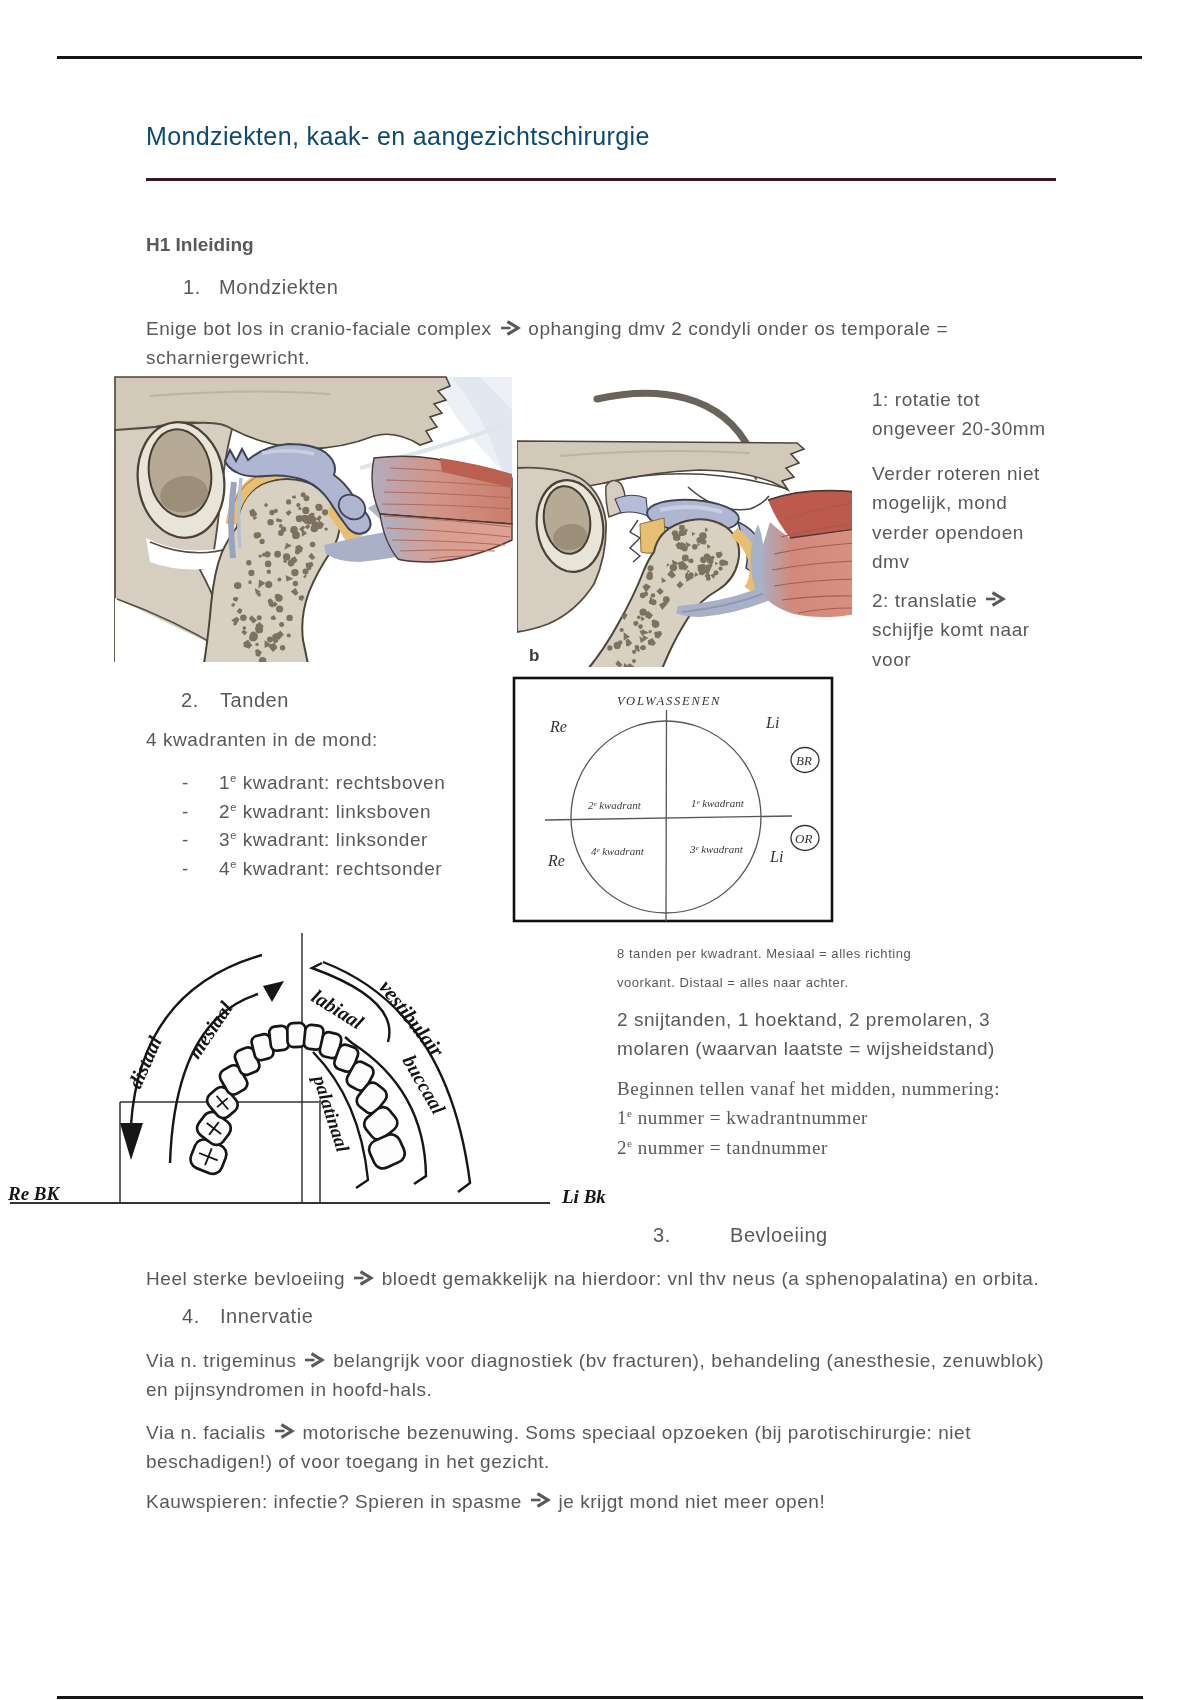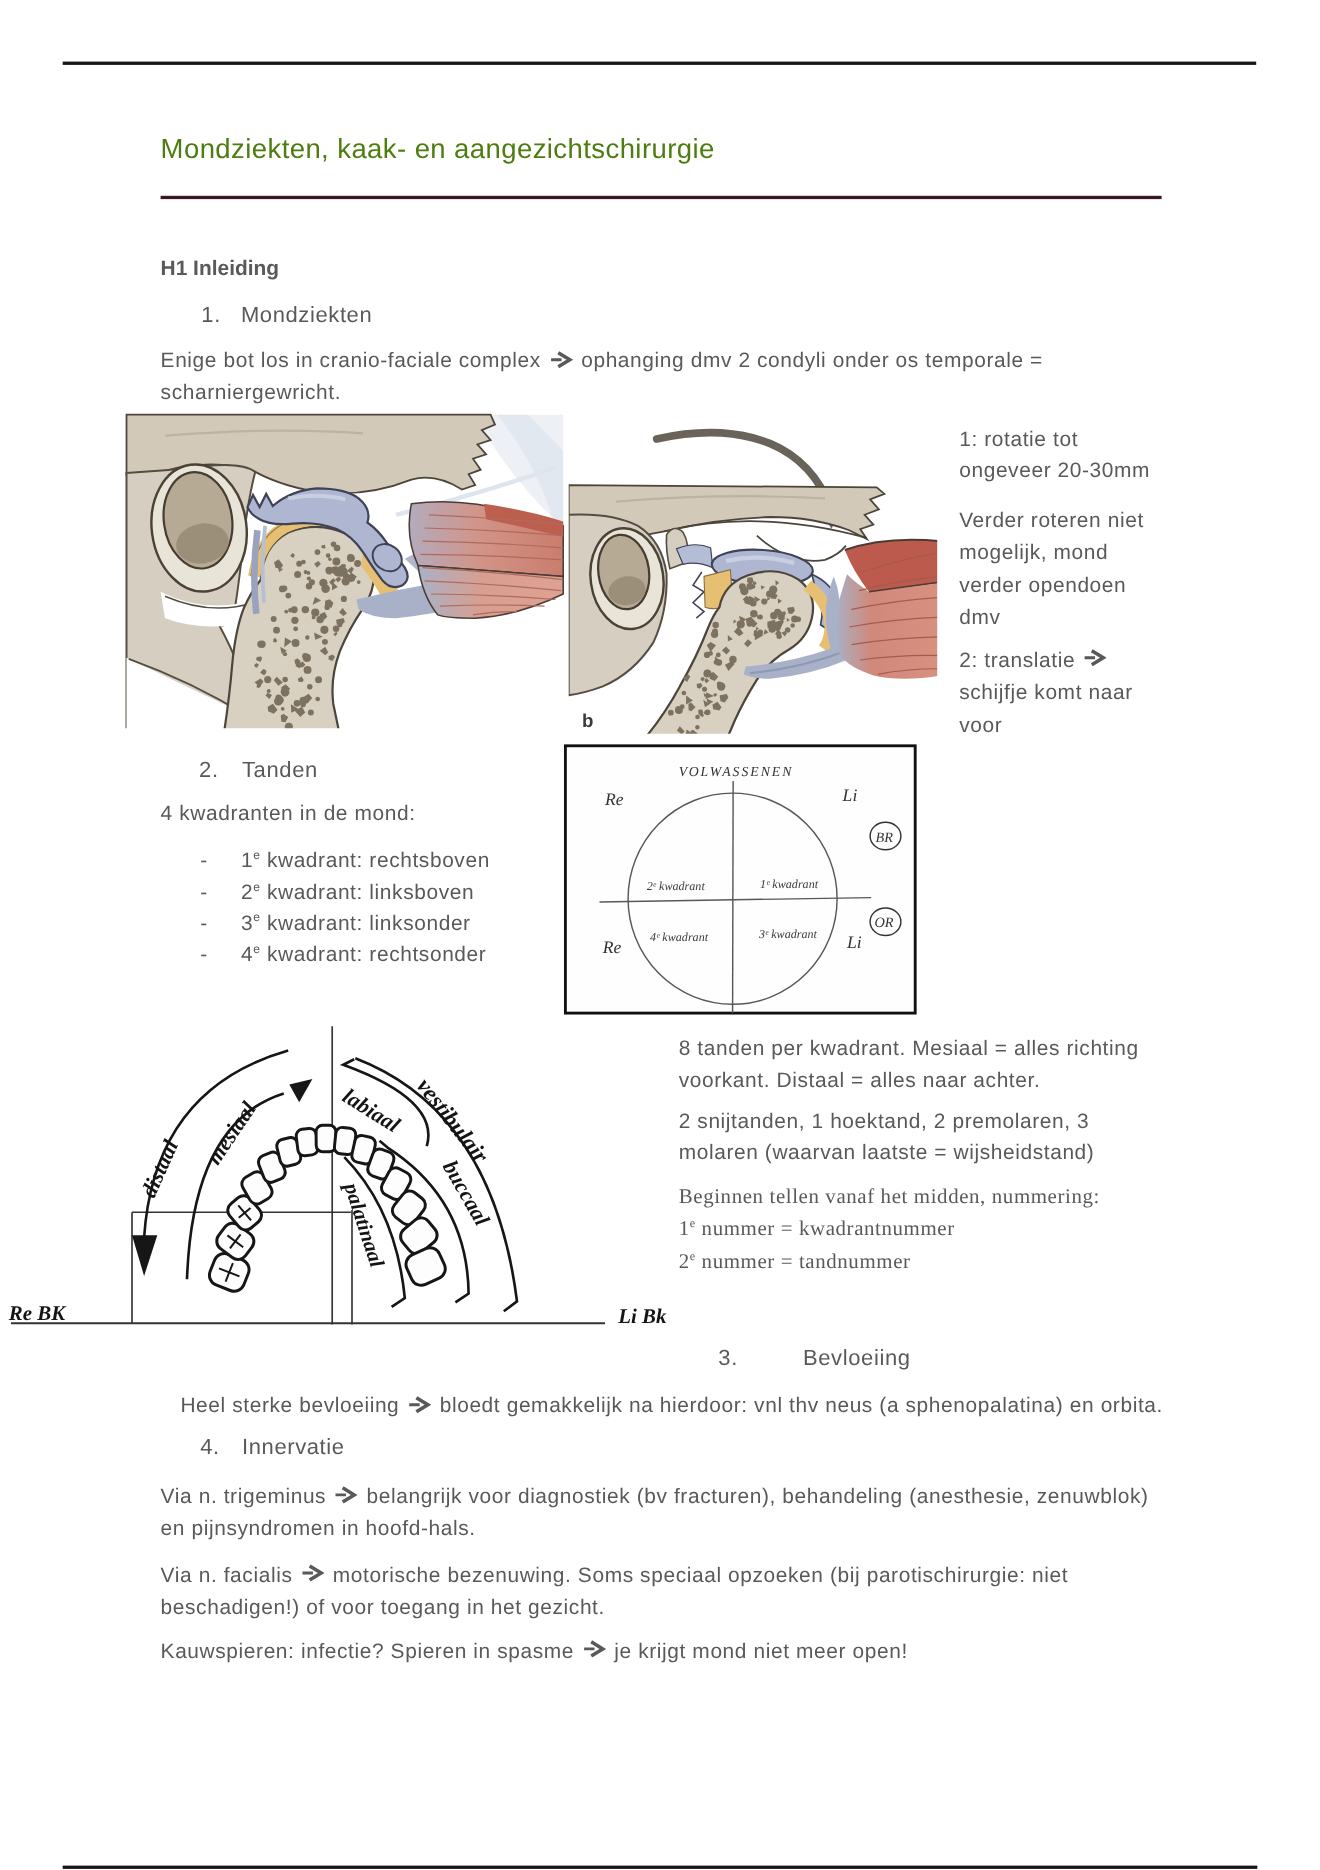--- a/index.html
+++ b/index.html
@@ -7,45 +7,45 @@
 .tx{position:absolute;white-space:nowrap;color:#595959;letter-spacing:0.55px;}
 .abs{position:absolute;}
 .ar{vertical-align:-0.5px;margin:0 2px;}
 sup{line-height:0;}
 .rule{position:absolute;}
 </style></head>
 <body>
 <div class="rule" style="left:57px;top:56px;width:1085px;height:2.6px;background:#161616;"></div>
 <div class="rule" style="left:146px;top:177.5px;width:910px;height:3.6px;background:#3d1623;"></div>
 <div class="rule" style="left:57px;top:1696px;width:1086px;height:2.6px;background:#161616;"></div>
-<div class="tx" style="left:146px;top:121.2px;font-size:25px;line-height:31px;color:#4d7c0f;letter-spacing:0.38px;">Mondziekten, kaak- en aangezichtschirurgie</div>
+<div class="tx" style="left:146px;top:121.2px;font-size:25px;line-height:31px;color:#0c4a6e;letter-spacing:0.38px;">Mondziekten, kaak- en aangezichtschirurgie</div>
 <div class="tx" style="left:146px;top:229.5px;font-size:19px;line-height:29px;font-weight:bold;letter-spacing:0;">H1 Inleiding</div>
 <div class="tx" style="left:183px;top:272.6px;font-size:20px;line-height:29px;">1.</div>
 <div class="tx" style="left:219px;top:272.6px;font-size:20px;line-height:29px;">Mondziekten</div>
 <div class="tx" style="left:146px;top:314.4px;font-size:19px;line-height:29px;">Enige bot los in cranio-faciale complex <svg class="ar" width="21" height="16" viewBox="0 0 21 16">
       <path d="M1 8 H10.5" stroke="#595959" stroke-width="2.6" fill="none"></path>
       <path d="M7.5 1.6 L18 8 L7.5 14.4" stroke="#595959" stroke-width="3.2" fill="none"></path>
     </svg> ophanging dmv 2 condyli onder os temporale =<br>scharniergewricht.</div>
 <div class="tx" style="left:872px;top:384.6px;font-size:19px;line-height:29.5px;">1: rotatie tot<br>ongeveer 20-30mm</div>
 <div class="tx" style="left:872px;top:458.6px;font-size:19px;line-height:29.5px;">Verder roteren niet<br>mogelijk, mond<br>verder opendoen<br>dmv</div>
 <div class="tx" style="left:872px;top:585.6px;font-size:19px;line-height:29.5px;">2: translatie <svg class="ar" width="21" height="16" viewBox="0 0 21 16">
       <path d="M1 8 H10.5" stroke="#595959" stroke-width="2.6" fill="none"></path>
       <path d="M7.5 1.6 L18 8 L7.5 14.4" stroke="#595959" stroke-width="3.2" fill="none"></path>
     </svg><br>schijfje komt naar<br>voor</div>
 <div class="tx" style="left:181px;top:685.6px;font-size:20px;line-height:29px;">2.</div>
 <div class="tx" style="left:220px;top:685.6px;font-size:20px;line-height:29px;">Tanden</div>
 <div class="tx" style="left:146px;top:725.4px;font-size:19px;line-height:29px;">4 kwadranten in de mond:</div>
 <div class="tx" style="left:182px;top:769.2px;font-size:19px;line-height:28.5px;">-<br>-<br>-<br>-</div>
 <div class="tx" style="left:219px;top:769.2px;font-size:19px;line-height:28.5px;">1<sup style="font-size:11px;">e</sup> kwadrant: rechtsboven<br>2<sup style="font-size:11px;">e</sup> kwadrant: linksboven<br>3<sup style="font-size:11px;">e</sup> kwadrant: linksonder<br>4<sup style="font-size:11px;">e</sup> kwadrant: rechtsonder</div>
-<div class="tx" style="left:617px;top:938.6px;font-size:19px;line-height:29.5px;">8 tanden per kwadrant. Mesiaal = alles richting<br>voorkant. Distaal = alles naar achter.</div>
+<div class="tx" style="left:617px;top:938.6px;font-size:13px;line-height:29.5px;">8 tanden per kwadrant. Mesiaal = alles richting<br>voorkant. Distaal = alles naar achter.</div>
 <div class="tx" style="left:617px;top:1004.6px;font-size:19px;line-height:29.5px;">2 snijtanden, 1 hoektand, 2 premolaren, 3<br>molaren (waarvan laatste = wijsheidstand)</div>
 <div class="tx" style="left:617px;top:1073.6px;font-size:19px;line-height:29.5px;font-family:Liberation Serif, serif;">Beginnen tellen vanaf het midden, nummering:<br>1<sup style="font-size:11px;">e</sup> nummer = kwadrantnummer<br>2<sup style="font-size:11px;">e</sup> nummer = tandnummer</div>
 <div class="tx" style="left:653px;top:1220.6px;font-size:20px;line-height:29px;">3.</div>
 <div class="tx" style="left:688px;top:1220.6px;font-size:20px;line-height:29px;margin-left:42px;">Bevloeiing</div>
-<div class="tx" style="left:146px;top:1264.2px;font-size:19px;line-height:29px;margin-left:18px;">Heel sterke bevloeiing <svg class="ar" width="21" height="16" viewBox="0 0 21 16">
+<div class="tx" style="left:146px;top:1264.2px;font-size:19px;line-height:29px;">Heel sterke bevloeiing <svg class="ar" width="21" height="16" viewBox="0 0 21 16">
       <path d="M1 8 H10.5" stroke="#595959" stroke-width="2.6" fill="none"></path>
       <path d="M7.5 1.6 L18 8 L7.5 14.4" stroke="#595959" stroke-width="3.2" fill="none"></path>
     </svg> bloedt gemakkelijk na hierdoor: vnl thv neus (a sphenopalatina) en orbita.</div>
 <div class="tx" style="left:182px;top:1302.3px;font-size:20px;line-height:29px;">4.</div>
 <div class="tx" style="left:220px;top:1302.3px;font-size:20px;line-height:29px;">Innervatie</div>
 <div class="tx" style="left:146px;top:1346.3px;font-size:19px;line-height:29px;">Via n. trigeminus <svg class="ar" width="21" height="16" viewBox="0 0 21 16">
       <path d="M1 8 H10.5" stroke="#595959" stroke-width="2.6" fill="none"></path>
       <path d="M7.5 1.6 L18 8 L7.5 14.4" stroke="#595959" stroke-width="3.2" fill="none"></path>
     </svg> belangrijk voor diagnostiek (bv fracturen), behandeling (anesthesie, zenuwblok)<br>en pijnsyndromen in hoofd-hals.</div>
 <div class="tx" style="left:146px;top:1417.6px;font-size:19px;line-height:29px;">Via n. facialis <svg class="ar" width="21" height="16" viewBox="0 0 21 16">

